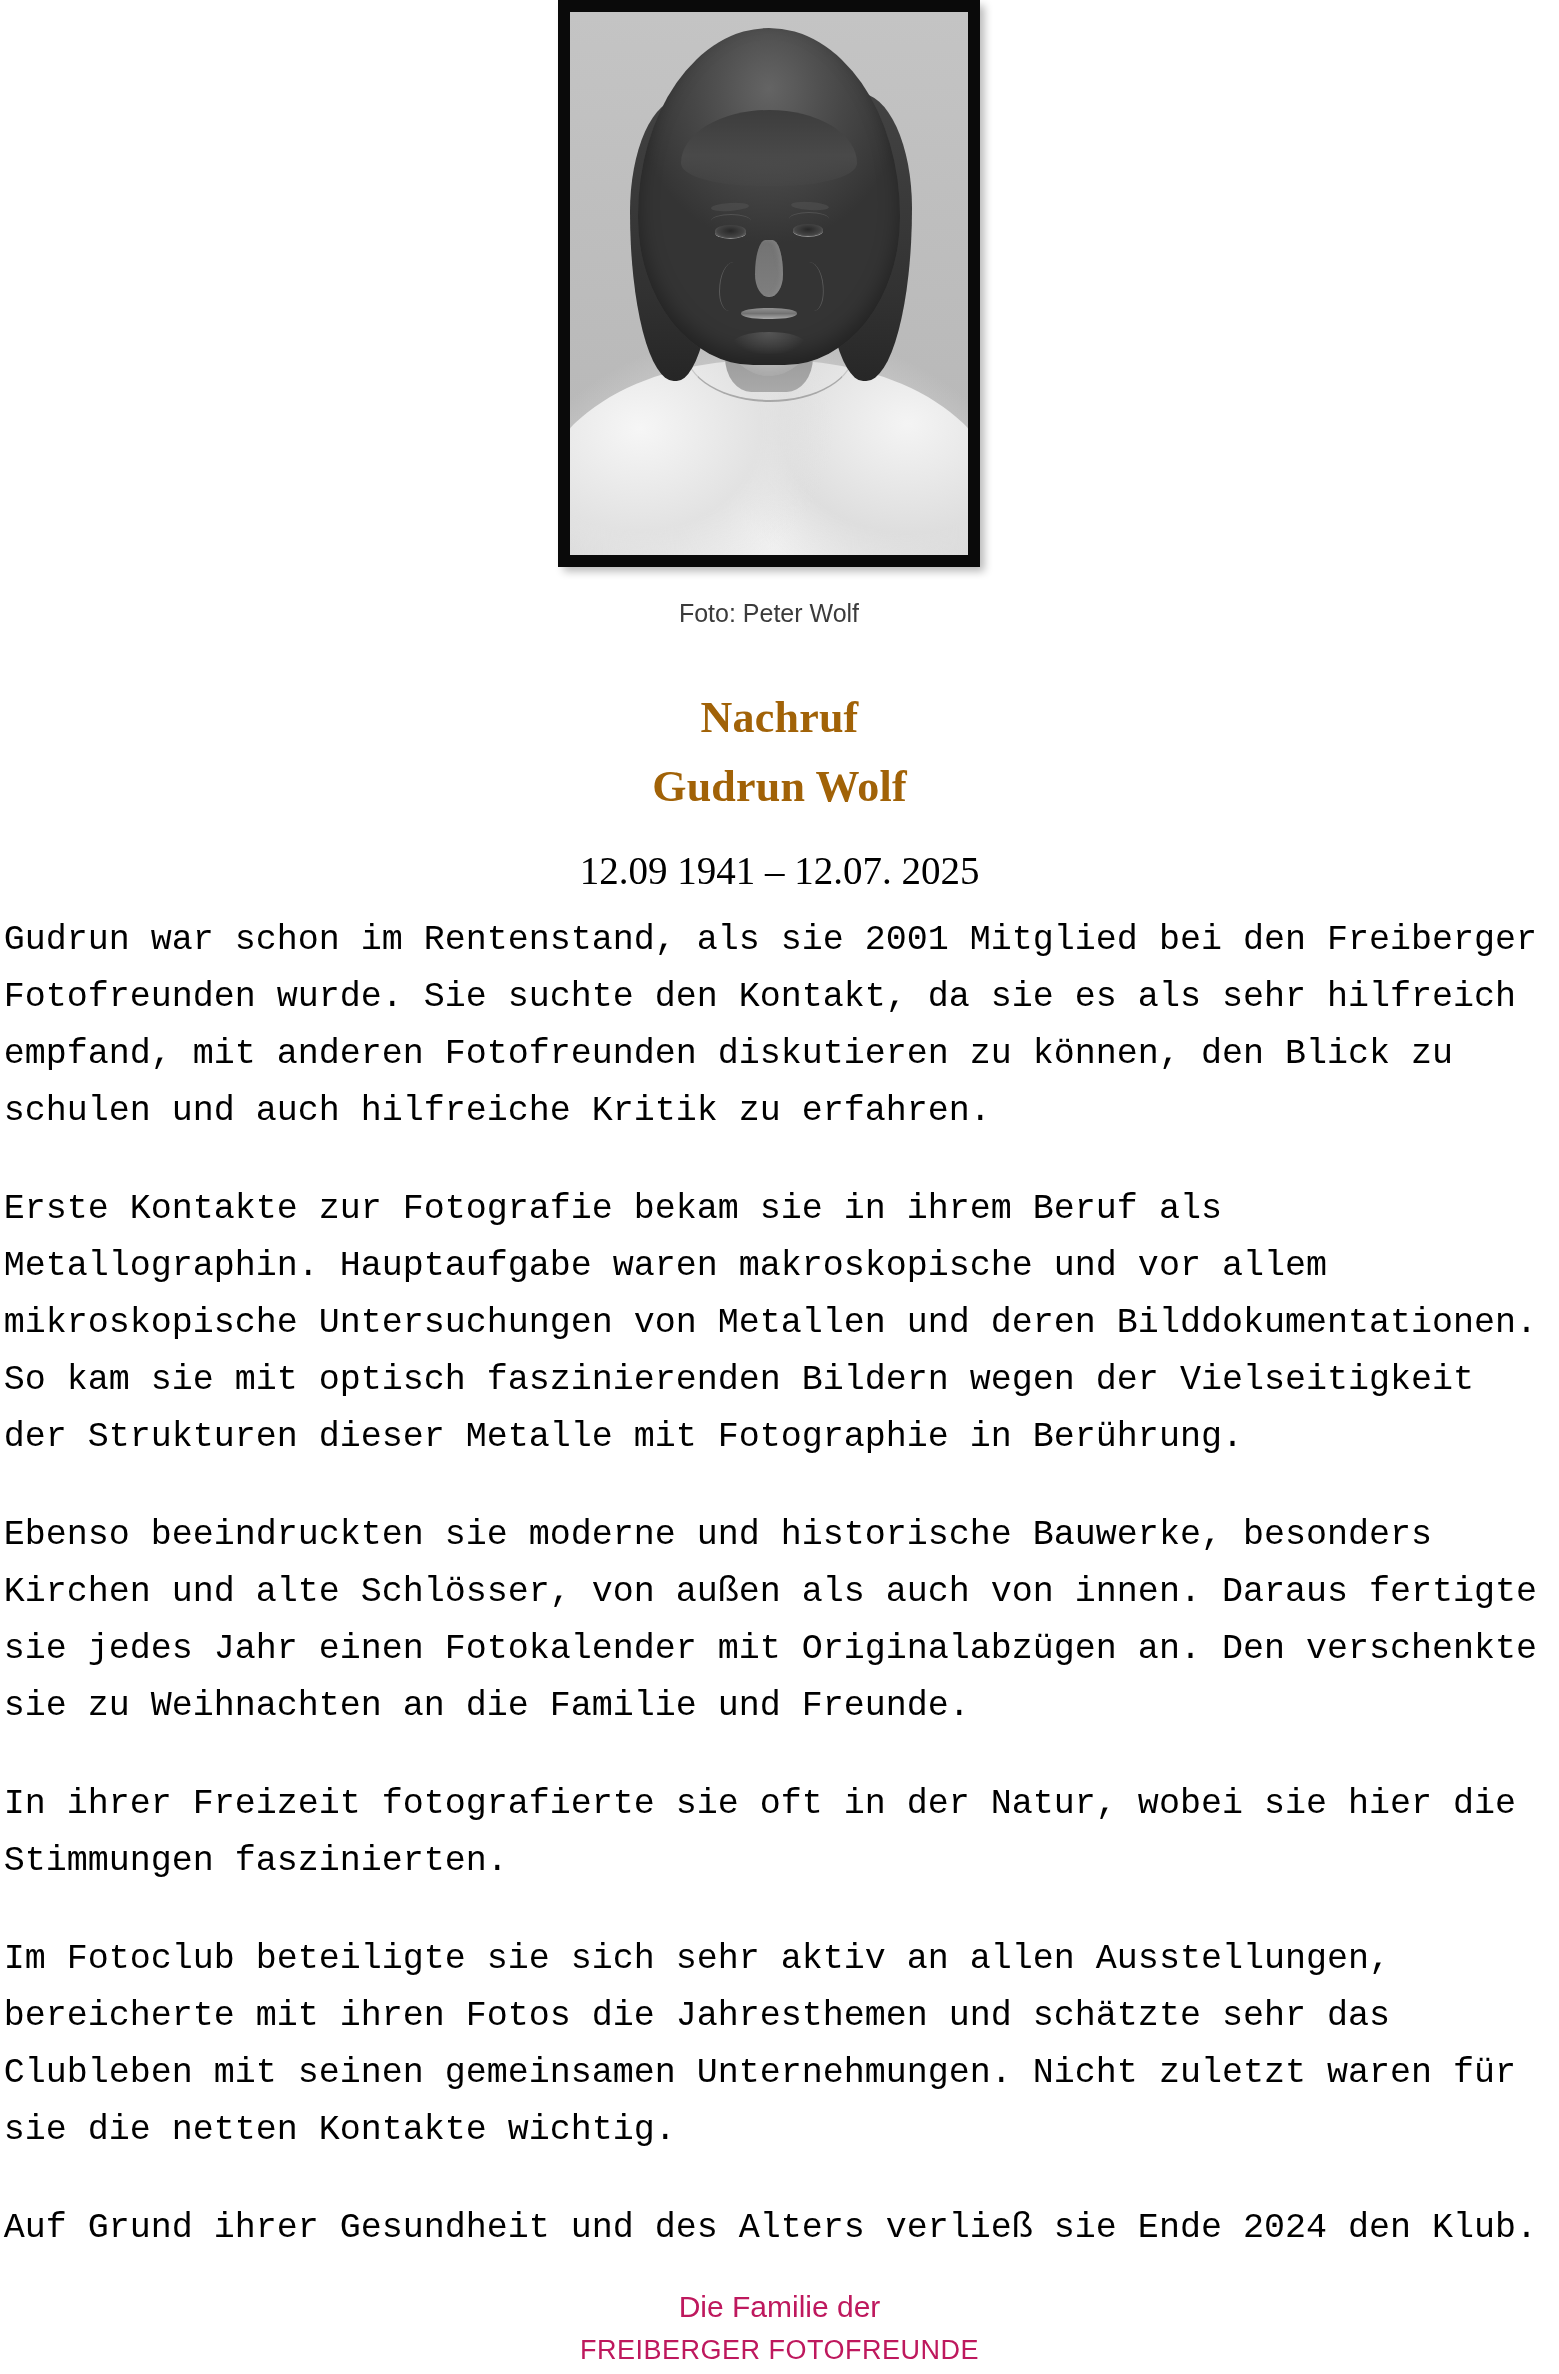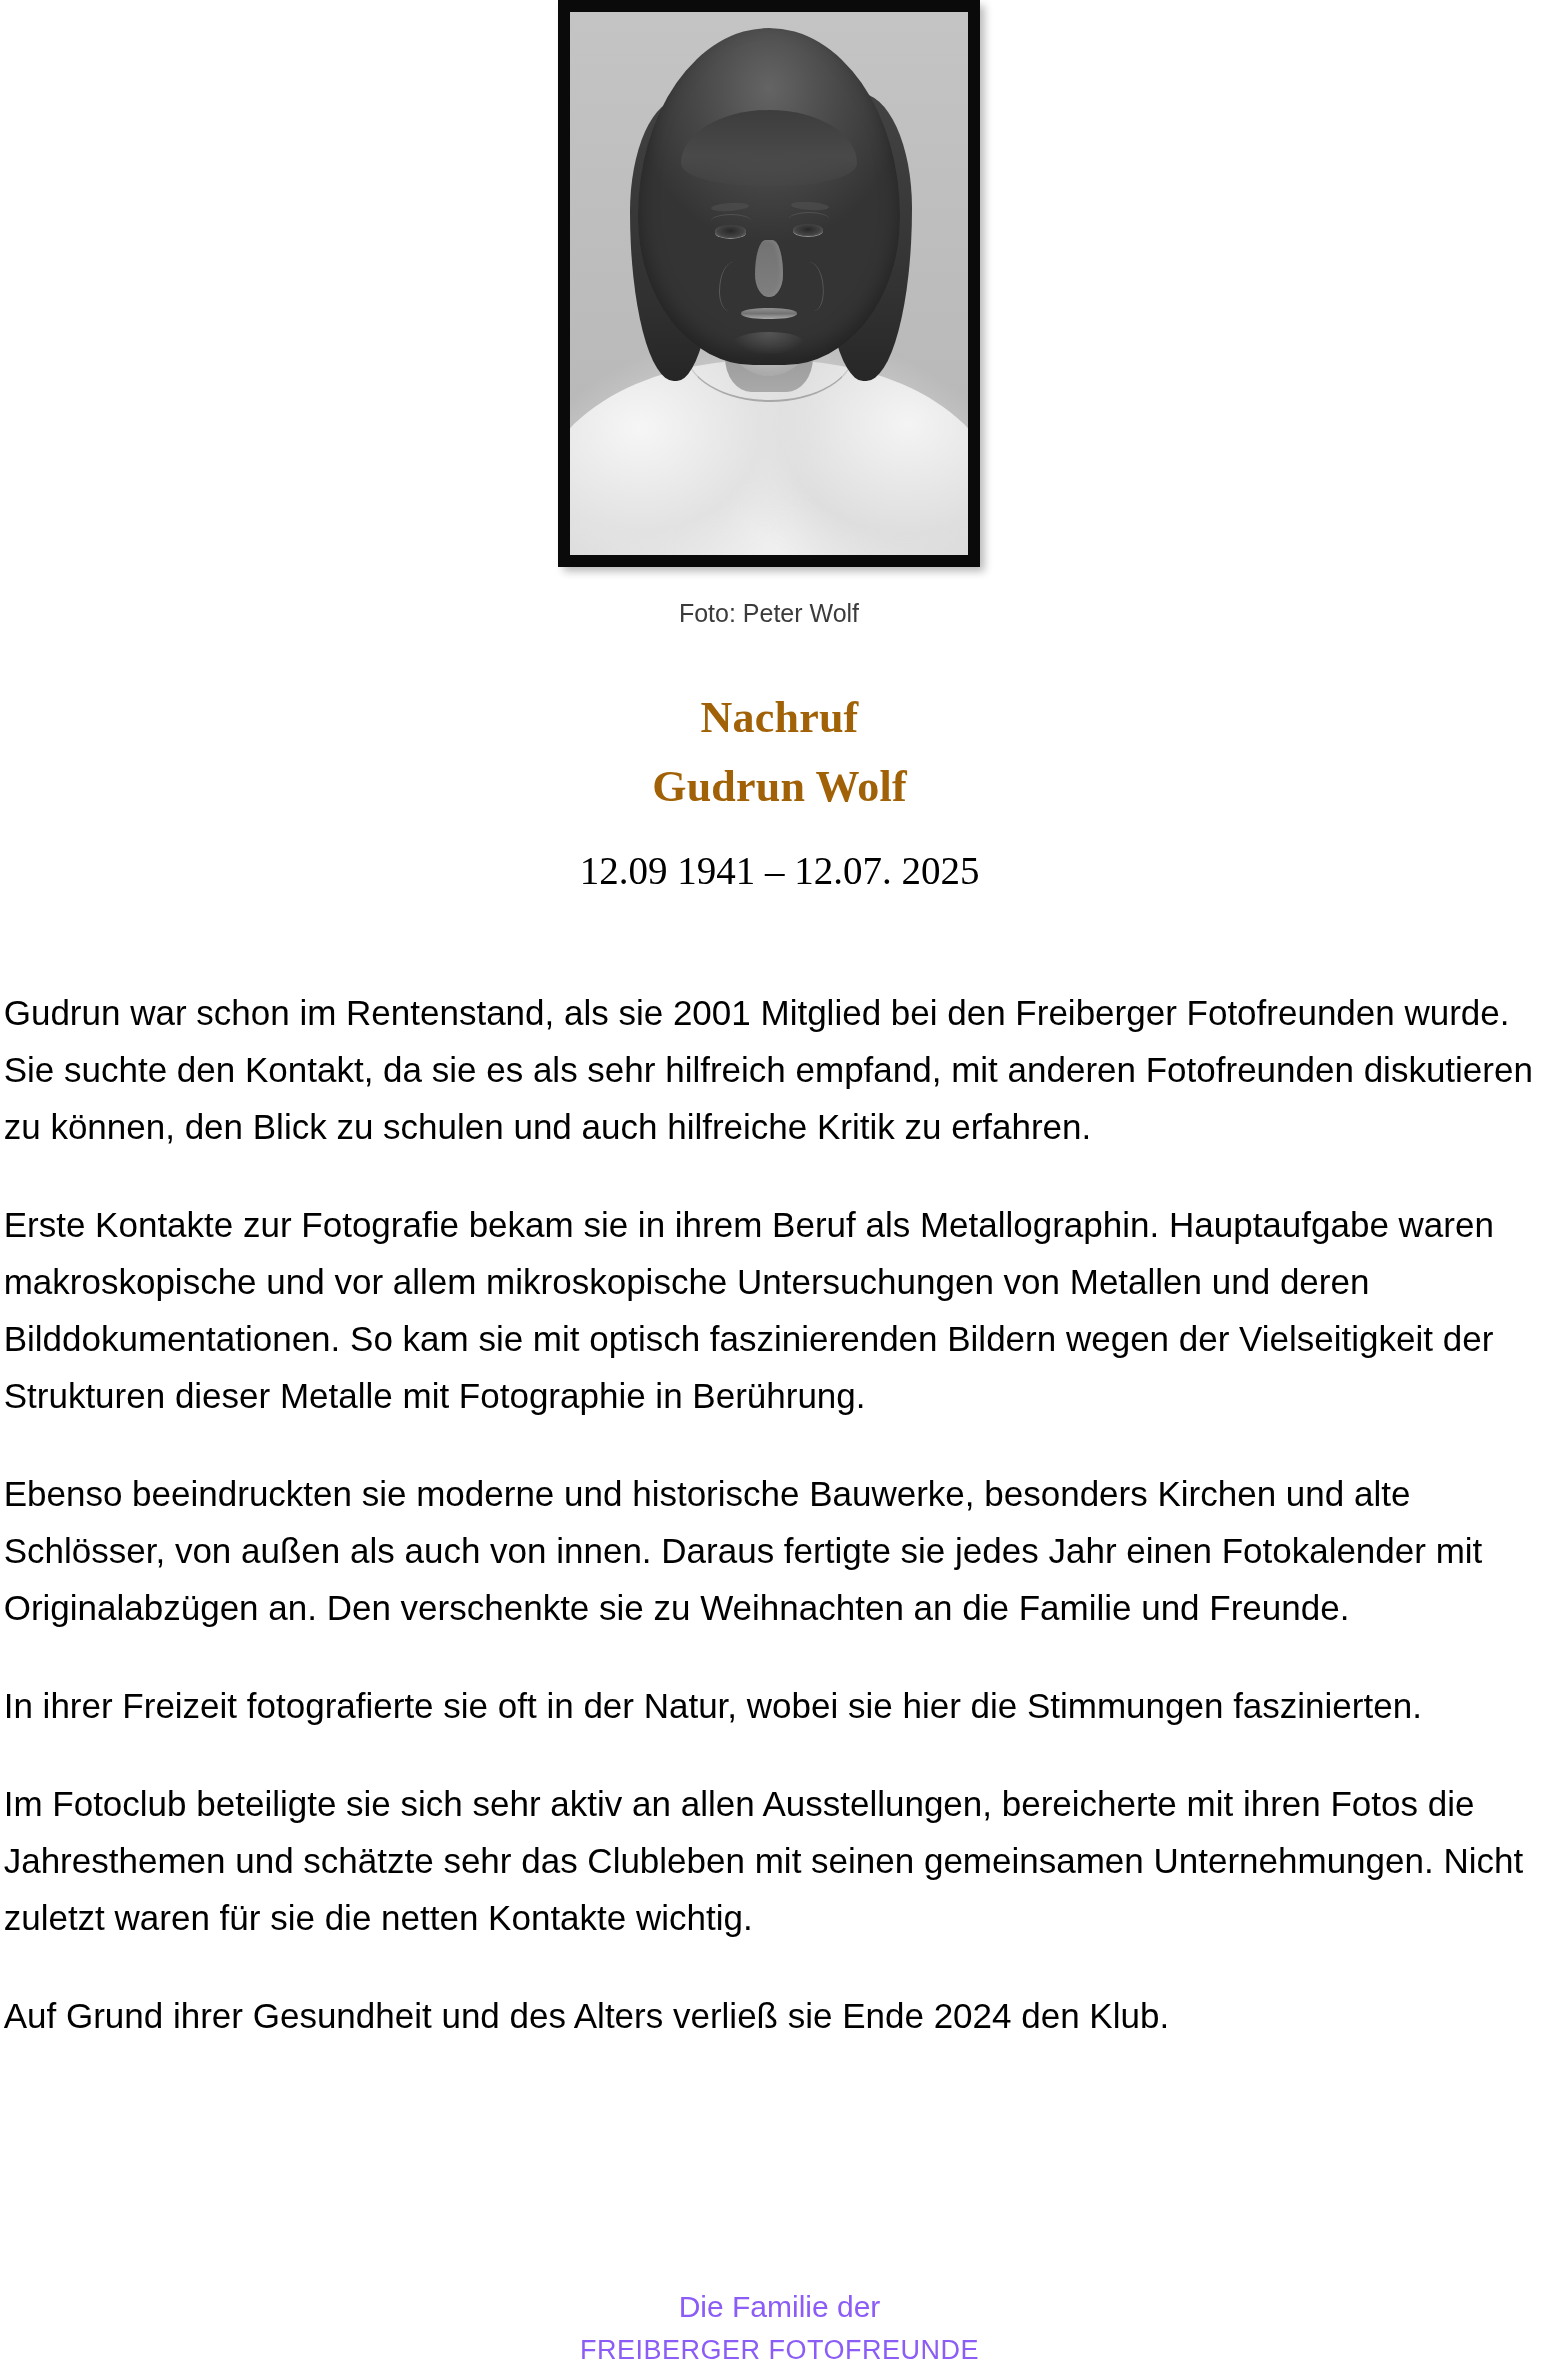--- a/index.html
+++ b/index.html
@@ -236,43 +236,43 @@
     font-size: 39px;
     line-height: 61px;
     margin-top: 18.6px;
     color: #000;
   }
 
   
   .body-text {
     position: absolute;
     left: 3.7px;
-    top: 984px;
+    top: 912px;
     width: 1551px;
-    font-family: Liberation Sans, sans-serif;
+    font-family: Liberation Mono, monospace;
     font-size: 35px;
     line-height: 57px;
     color: #000;
     text-align: left;
   }
   .body-text p {
     margin: 0 0 41px 0;
     padding: 0;
   }
   .body-text p:last-child { margin-bottom: 0; }
 
   
   .signature {
     position: absolute;
     left: 0;
     top: 2287px;
     width: 1559px;
     text-align: center;
     font-family: "Liberation Sans", sans-serif;
-    color: #8b5cf6;
+    color: #be185d;
   }
   .sig-line1 {
     font-size: 30px;
     line-height: 39px;
   }
   .sig-line2 {
     font-size: 27px;
     line-height: 48px;
     letter-spacing: 0.5px;
   }

